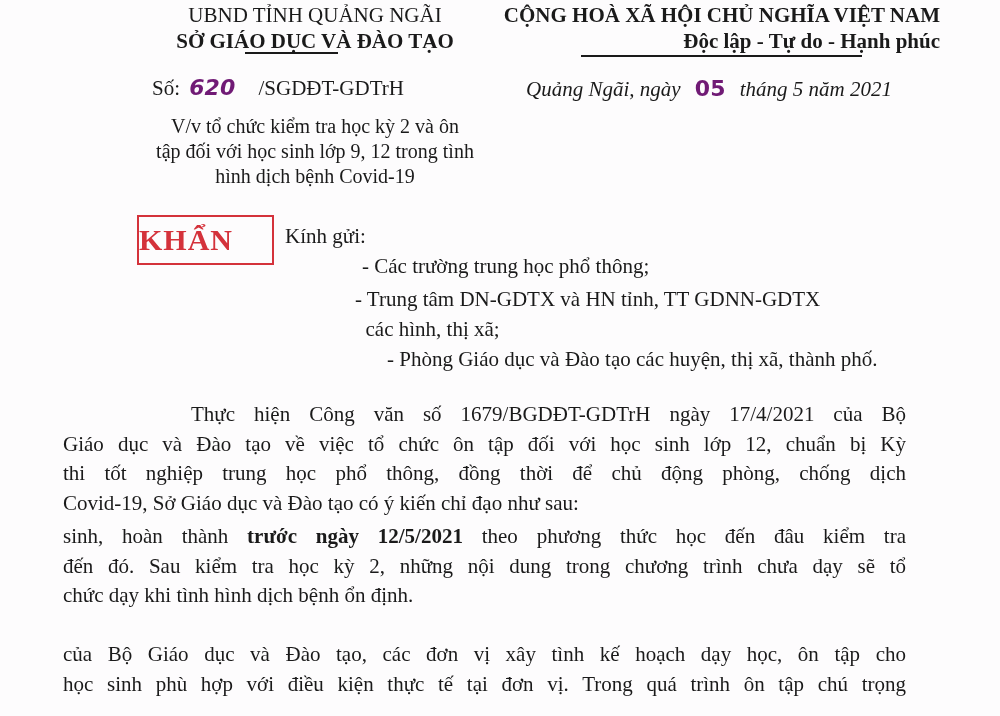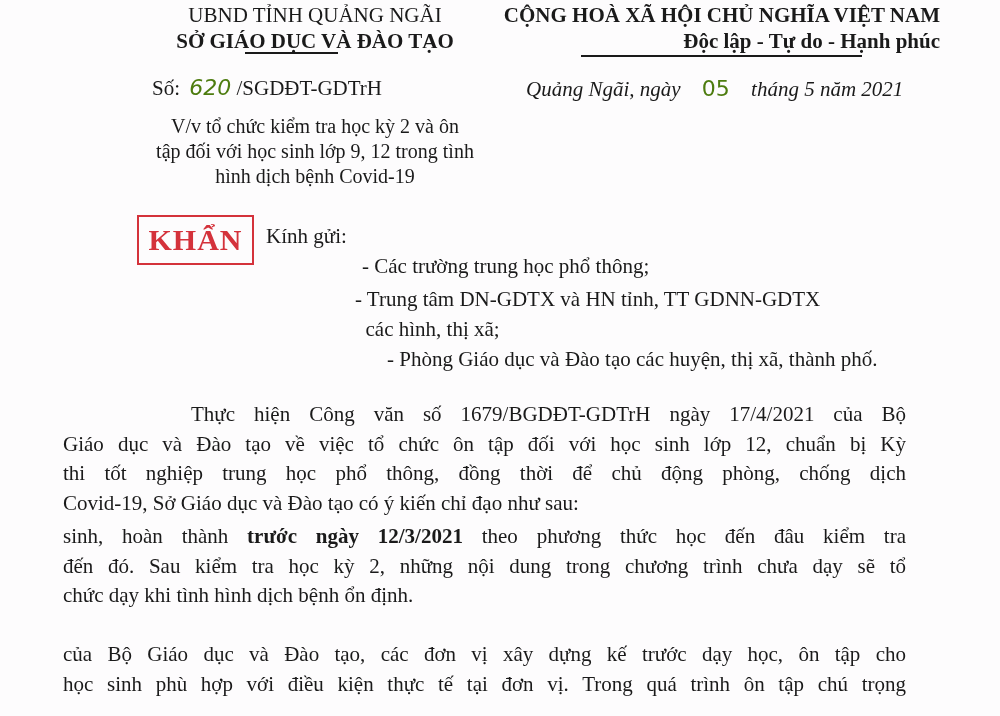--- a/index.html
+++ b/index.html
@@ -9,84 +9,84 @@
     font-family:"Liberation Serif", "DejaVu Serif", serif;
     color:#1a1a1a;
     position:relative;
   }
   .abs { position:absolute; white-space:nowrap; }
   .left-col { position:absolute; left:110px; width:410px; text-align:center; }
   .right-col { position:absolute; left:470px; width:530px; text-align:right; }
   .h1 { font-size:21px; line-height:26px; }
   .bold { font-weight:bold; }
   .rule { position:absolute; height:1.5px; background:#1a1a1a; }
-  .hand { color:#4d7c0f; font-family:"DejaVu Sans", sans-serif; font-style:italic; font-weight:normal; }
+  .hand { color:#701a75; font-family:"DejaVu Sans", sans-serif; font-style:italic; font-weight:bold; }
   .stamp {
-    position:absolute; left:137px; top:215px; width:117px; height:50px;
+    position:absolute; left:137px; top:215px; width:137px; height:50px;
     border:2px solid #d4323b; box-sizing:border-box;
     color:#d4323b; font-weight:bold; font-size:30px; letter-spacing:1px;
-    display:flex; align-items:center; justify-content:center;
+    display:flex; align-items:center; 
     font-family:"Liberation Serif", serif;
   }
   .body-text { font-size:21px; line-height:29.5px; }
   .para { position:absolute; left:63px; width:843px; text-align:justify; text-align-last:justify; }
   .para .line { display:block; height:29.5px; }
   .para .last { text-align-last:left; }
   .indent { padding-left:128px; }
 </style>
 </head>
 <body>
 
 <div class="left-col h1" style="top:2px;">UBND TỈNH QUẢNG NGÃI</div>
 <div class="left-col h1 bold" style="top:28px;">SỞ GIÁO DỤC VÀ ĐÀO TẠO</div>
 <div class="rule" style="left:245px; top:52px; width:93px;"></div>
 
 <div class="abs h1" style="left:152px; top:75px;">
   <span>Số:</span>
   <span class="hand" style="font-size:22px; margin-left:4px;">620</span>
-  <span style="">/SGDĐT-GDTrH</span>
+  <span style="margin-left:18px;">/SGDĐT-GDTrH</span>
 </div>
 
 <div class="left-col" style="top:114px; font-size:20px; line-height:25px;">
   <div>V/v tổ chức kiểm tra học kỳ 2 và ôn</div>
   <div>tập đối với học sinh lớp 9, 12 trong tình</div>
   <div>hình dịch bệnh Covid-19</div>
 </div>
 
 <div class="right-col h1 bold" style="top:2px; left:480px; width:460px;">CỘNG HOÀ XÃ HỘI CHỦ NGHĨA VIỆT NAM</div>
 <div class="right-col h1 bold" style="top:28px; left:480px; width:460px;">Độc lập - Tự do - Hạnh phúc</div>
 <div class="rule" style="left:581px; top:55px; width:281px;"></div>
 
 <div class="abs" style="left:526px; top:76px; font-size:21px; font-style:italic;">
   <span>Quảng Ngãi, ngày</span>
-  <span class="hand" style="font-size:22px; font-style:normal; margin:0 16px;">05</span>
+  <span class="hand" style="font-size:22px; font-style:normal; margin:0 9px;">05</span>
   <span>tháng 5 năm 2021</span>
 </div>
 
 <div class="stamp">
   <span>KHẨN</span>
 </div>
 
-<div class="abs body-text" style="left:266px; top:222px;">Kính gửi:</div>
+<div class="abs body-text" style="left:285px; top:222px;">Kính gửi:</div>
 <div class="abs body-text" style="left:362px; top:252px;">- Các trường trung học phổ thông;</div>
 <div class="abs body-text" style="left:355px; top:285px;">- Trung tâm DN-GDTX và HN tỉnh, TT GDNN-GDTX</div>
 <div class="abs body-text" style="left:355px; top:315px; white-space:pre;">  các hình, thị xã;</div>
 <div class="abs body-text" style="left:355px; top:345px;margin-left:32px;">- Phòng Giáo dục và Đào tạo các huyện, thị xã, thành phố.</div>
 
 <div class="para body-text" style="top:400px;">
   <span class="line indent">Thực hiện Công văn số 1679/BGDĐT-GDTrH ngày 17/4/2021 của Bộ</span>
   <span class="line">Giáo dục và Đào tạo về việc tổ chức ôn tập đối với học sinh lớp 12, chuẩn bị Kỳ</span>
   <span class="line">thi tốt nghiệp trung học phổ thông, đồng thời để chủ động phòng, chống dịch</span>
   <span class="line last">Covid-19, Sở Giáo dục và Đào tạo có ý kiến chỉ đạo như sau:</span>
 </div>
 
 <div class="para body-text" style="top:522px;">
   <span class="line">
-    <span>sinh, hoàn thành </span><b>trước ngày 12/3/2021</b><span> theo phương thức học đến đâu kiểm tra</span>
+    <span>sinh, hoàn thành </span><b>trước ngày 12/5/2021</b><span> theo phương thức học đến đâu kiểm tra</span>
   </span>
   <span class="line">đến đó. Sau kiểm tra học kỳ 2, những nội dung trong chương trình chưa dạy sẽ tổ</span>
   <span class="line last">chức dạy khi tình hình dịch bệnh ổn định.</span>
 </div>
 
 <div class="para body-text" style="top:640px;">
-  <span class="line">của Bộ Giáo dục và Đào tạo, các đơn vị xây dựng kế trước dạy học, ôn tập cho</span>
+  <span class="line">của Bộ Giáo dục và Đào tạo, các đơn vị xây tình kế hoạch dạy học, ôn tập cho</span>
   <span class="line">học sinh phù hợp với điều kiện thực tế tại đơn vị. Trong quá trình ôn tập chú trọng</span>
 </div>
 
 </body></html>

